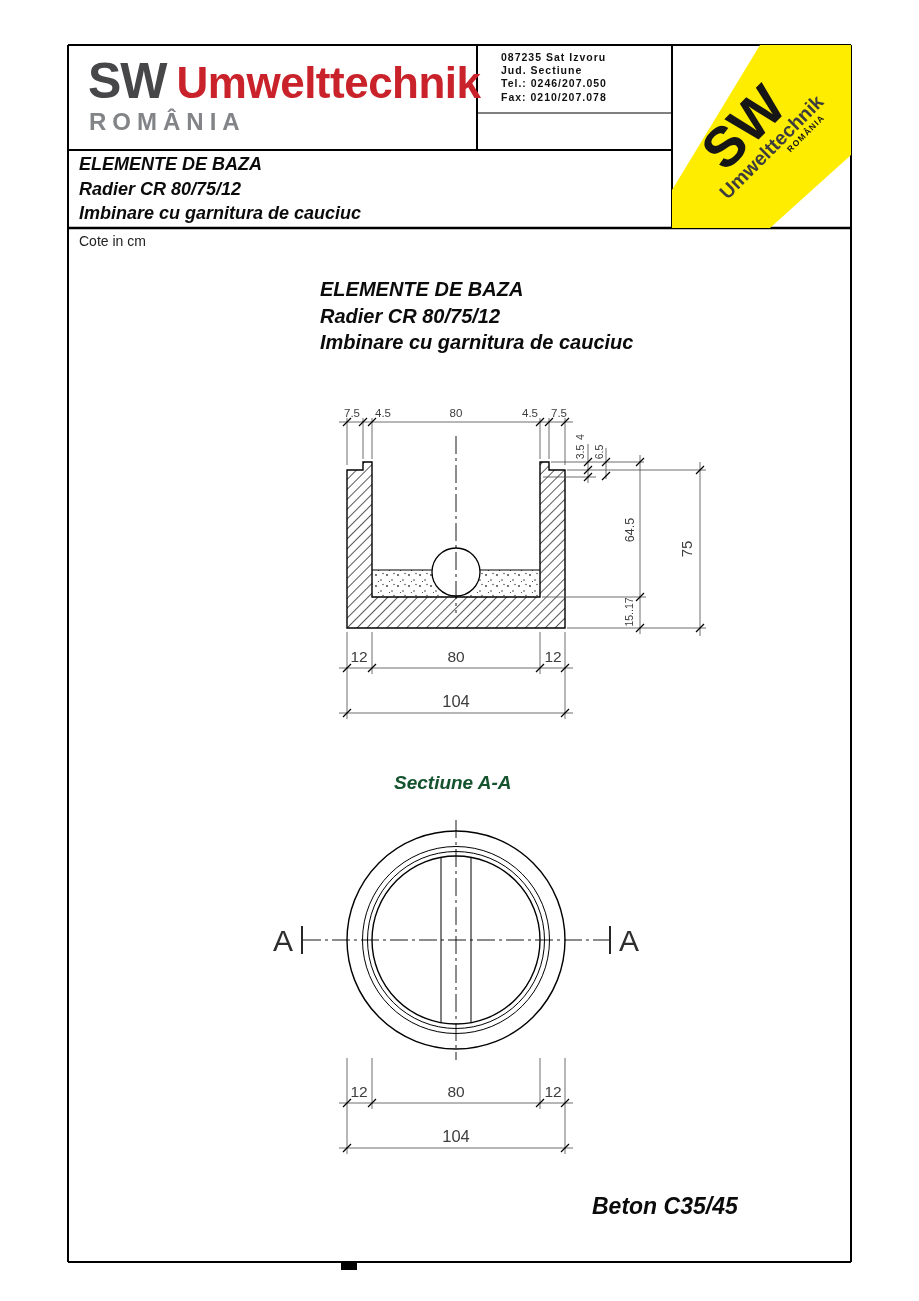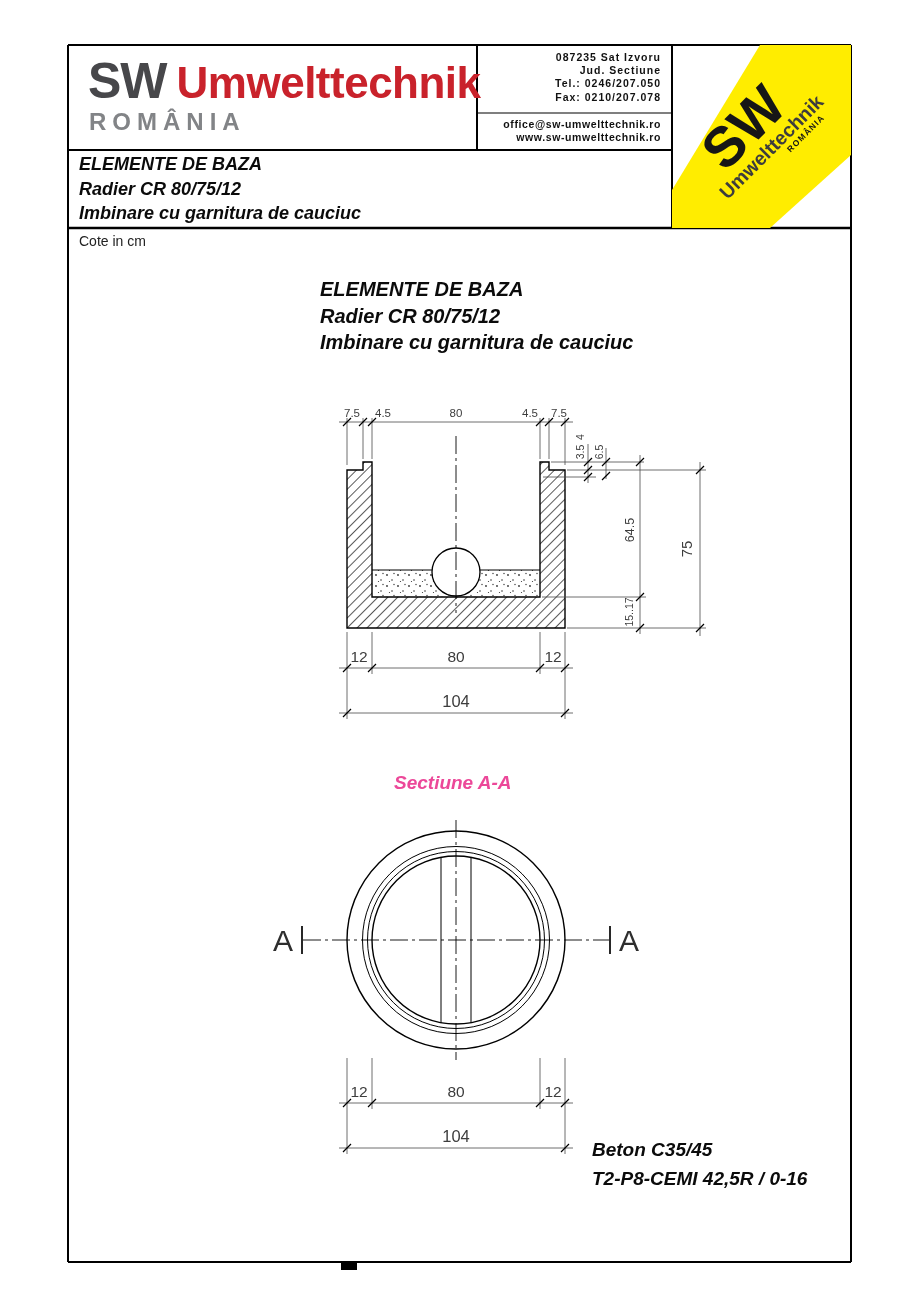--- a/index.html
+++ b/index.html
@@ -6,29 +6,29 @@
   html,body { background:#fff; }
   body { width:919px; height:1301px; position:relative; font-family:"Liberation Sans",sans-serif; overflow:hidden; }
   .abs { position:absolute; }
   svg.art { position:absolute; left:0; top:0; }
 
   
   .logo-row { left:88px; top:52px; display:flex; align-items:baseline; gap:10px; white-space:nowrap; }
   .logo-sw { font-size:50px; font-weight:800; color:#47474a; letter-spacing:-1px; }
   .logo-name { font-size:44px; font-weight:700; color:#c9222b; letter-spacing:-0.5px; }
   .logo-country { left:89px; top:108px; font-size:24px; font-weight:700; color:#828487; letter-spacing:6px; }
-  .contact { left:468px; top:51px; width:193px; text-align:right; font-size:10.5px; font-weight:700; letter-spacing:1px; line-height:13.2px; color:#111; }
+  .contact { left:501px; top:51px; width:193px; text-align:left; font-size:10.5px; font-weight:700; letter-spacing:1px; line-height:13.2px; color:#111; }
   .contact2 { top:118px; letter-spacing:0.6px; }
 
   .titleblock { left:79px; top:152px; font-size:18px; font-weight:700; font-style:italic; line-height:24.5px; color:#0b0b0b; white-space:nowrap; }
   .units { left:79px; top:233px; font-size:14px; color:#222; }
 
   .dtitle { left:320px; top:276px; font-size:20px; font-weight:700; font-style:italic; line-height:26.5px; color:#0b0b0b; white-space:nowrap; }
-  .slabel { left:394px; top:772px; font-size:19px; font-weight:700; font-style:italic; color:#ec4899; }
-  .material { left:592px; top:1136px; font-size:19px; font-weight:700; font-style:italic; line-height:28.5px; color:#0b0b0b; white-space:nowrap; }
+  .slabel { left:394px; top:772px; font-size:19px; font-weight:700; font-style:italic; color:#14532d; }
+  .material { left:592px; top:1192px; font-size:23px; font-weight:700; font-style:italic; line-height:28.5px; color:#0b0b0b; white-space:nowrap; }
 
   
   svg text { font-family:"Liberation Sans",sans-serif; fill:#3d3d3d; }
   .dim-s  { font-size:11.5px; }
   .dim-m  { font-size:15.5px; }
   .dim-l  { font-size:16.5px; }
   .dim-xs { font-size:10.5px; }
   .dim-r  { font-size:12.5px; }
   .dim-rl { font-size:15px; }
   .marker { font-size:30px; fill:#2e2e2e; }
@@ -143,38 +143,33 @@
     <span class="logo-name">Umwelttechnik</span>
   </div>
   <div class="abs logo-country">ROMÂNIA</div>
 
   <div class="abs contact">
     <div>087235 Sat Izvoru</div>
     <div>Jud. Sectiune</div>
     <div>Tel.: 0246/207.050</div>
     <div>Fax: 0210/207.078</div>
   </div>
-  <div class="abs contact contact2">
-    <div>office@sw-umwelttechnik.ro</div>
-    <div>www.sw-umwelttechnik.ro</div>
-  </div>
 
   <div class="abs titleblock">
     <div>ELEMENTE DE BAZA</div>
     <div>Radier CR 80/75/12</div>
     <div>Imbinare cu garnitura de cauciuc</div>
   </div>
   <div class="abs units">Cote in cm</div>
 
   <div class="abs dtitle">
     <div>ELEMENTE DE BAZA</div>
     <div>Radier CR 80/75/12</div>
     <div>Imbinare cu garnitura de cauciuc</div>
   </div>
 
   <div class="abs slabel">Sectiune A-A</div>
 
   <div class="abs material">
     <div>Beton C35/45</div>
-    <div>T2-P8-CEMI 42,5R / 0-16</div>
   </div>
 
 </div>
 
 </body></html>

